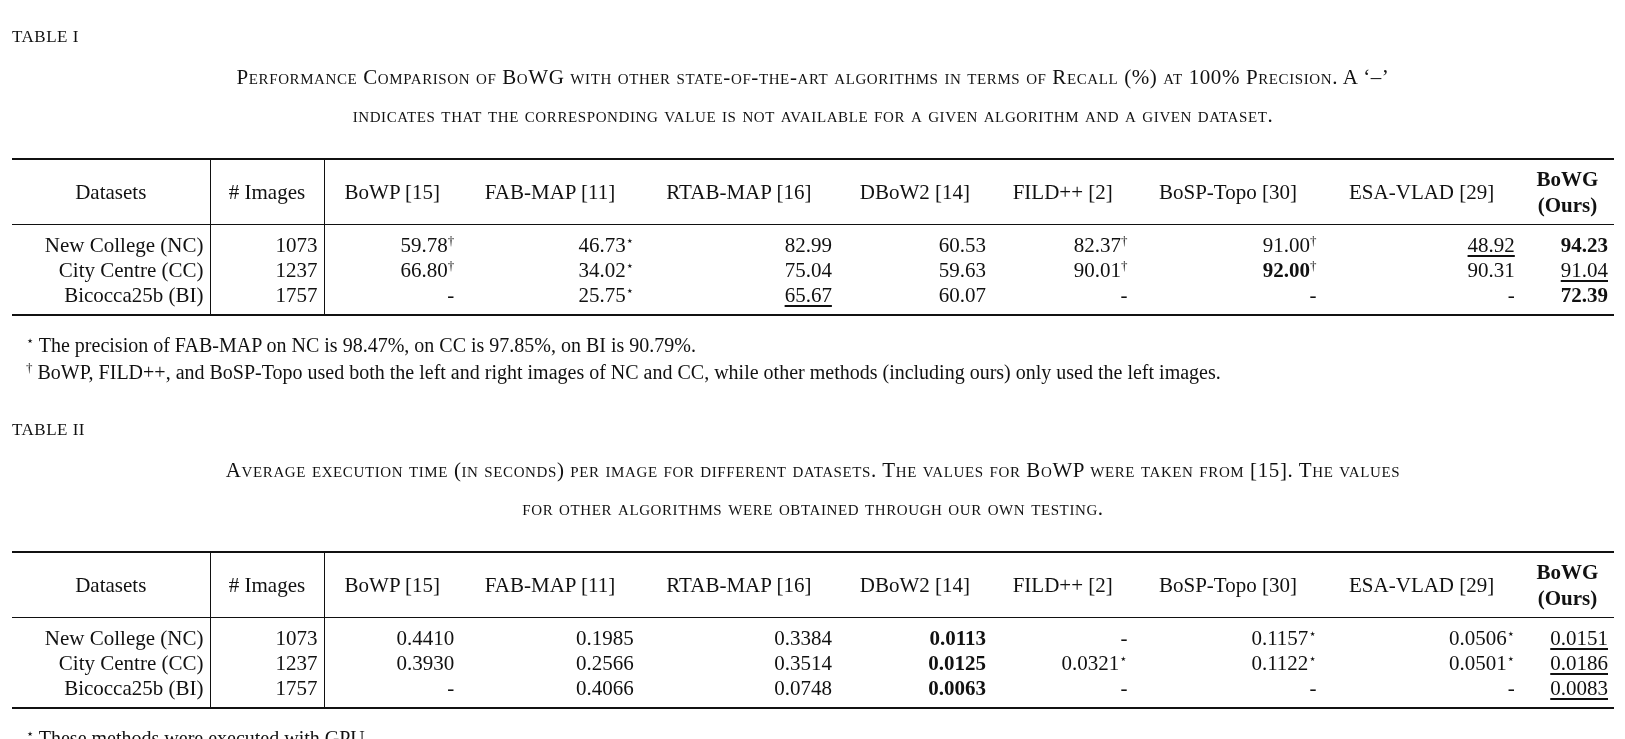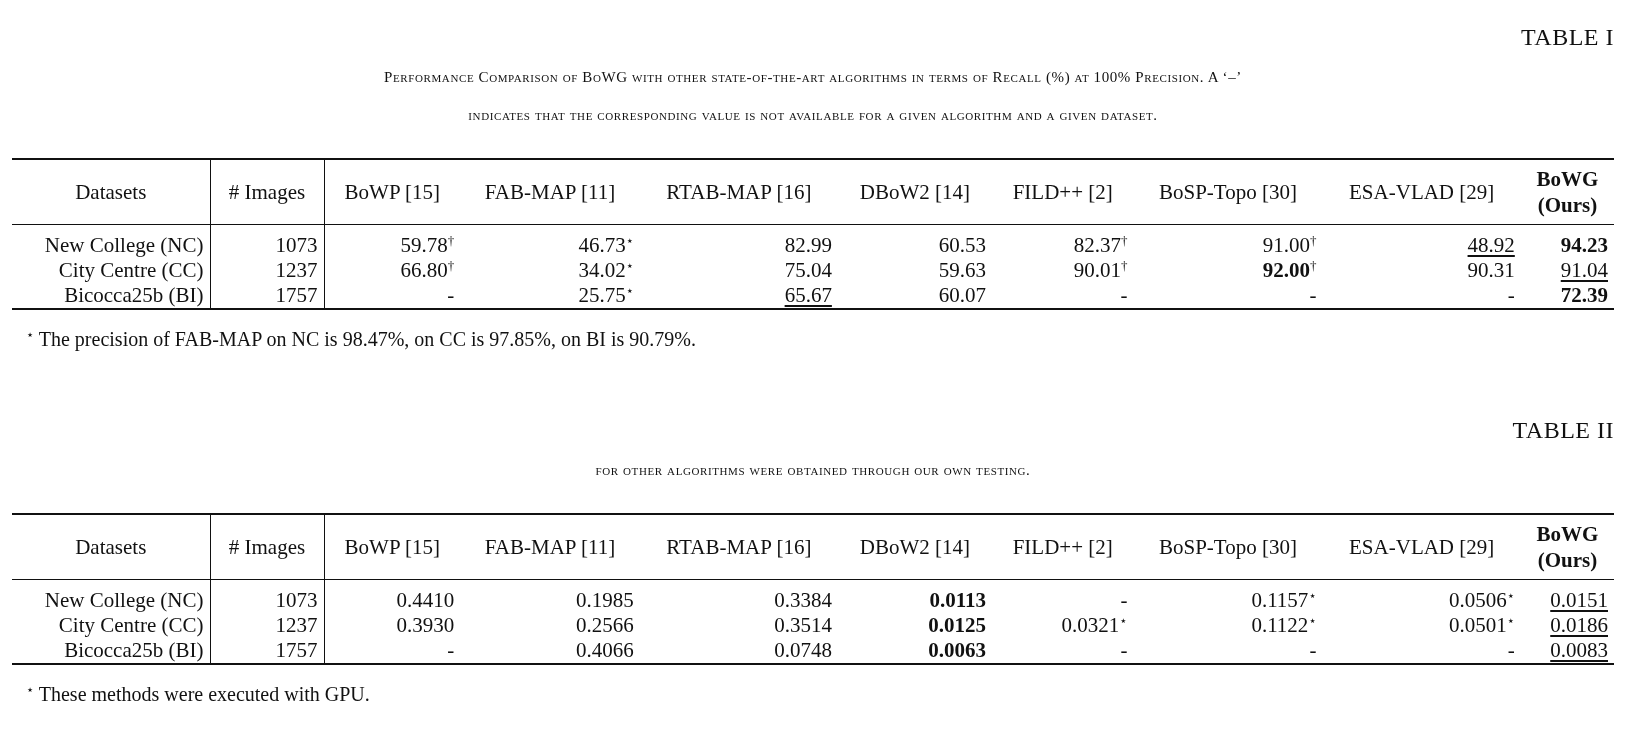--- a/index.html
+++ b/index.html
@@ -7,25 +7,25 @@
     width: 1625px; height: 739px; overflow: hidden;
     font-family: "Liberation Serif", "DejaVu Serif", serif;
     color: #111111;
     position: relative;
   }
   .table-block { position: absolute; left: 12px; width: 1602px; }
   #table1 { top: 22px; }
   #table2 { top: 415px; }
 
   .tbl-label {
-    text-align: right; font-size: 24px; line-height: 30px;
+    text-align: left; font-size: 17px; line-height: 30px;
     letter-spacing: 0.5px;
   }
   .caption {
-    text-align: center; font-size: 15px; line-height: 38px;
+    text-align: center; font-size: 21px; line-height: 38px;
     font-variant: small-caps; letter-spacing: 0.6px;
     margin-top: 6px;
   }
   .caption span { display: block; }
 
   table.data {
     width: 100%; border-collapse: collapse;
     font-size: 21px; margin-top: 24px;
   }
   #table2 table.data { margin-top: 24px; }
@@ -34,21 +34,21 @@
   table.data th {
     font-weight: normal; height: 64px; padding: 0 6px;
     text-align: center; white-space: nowrap; vertical-align: middle;
   }
   table.data th.ours { font-weight: bold; line-height: 26px; }
   table.data td {
     text-align: right; white-space: nowrap; padding: 0 6px;
     height: 25px; line-height: 25px;
   }
   table.data tbody tr:first-child td { padding-top: 8px; }
-  table.data tbody tr:last-child td { }
+  table.data tbody tr:last-child td { padding-bottom: 6px; }
   .vr { border-right: 1.5px solid #111; }
   .b { font-weight: bold; }
   .u { text-decoration: underline; text-underline-offset: 3px; }
   sup { font-size: 13px; vertical-align: 7px; line-height: 0; }
 
   .footnotes { font-size: 20px; line-height: 27px; margin-top: 16px; padding-left: 14px; }
   .footnotes sup { font-size: 13px; }
 
   col.c-ds { width: 198px; }
   col.c-img { width: 114px; }
@@ -126,26 +126,28 @@
           <td><span>60.07</span></td>
           <td><span>-</span></td>
           <td><span>-</span></td>
           <td><span>-</span></td>
           <td><span class="b">72.39</span></td>
         </tr>
       </tbody>
   </table>
   <div class="footnotes">
       <div><sup>⋆</sup><span> The precision of FAB-MAP on NC is 98.47%, on CC is 97.85%, on BI is 90.79%.</span></div>
+      <div><sup>†</sup><span> BoWP, FILD++, and BoSP-Topo used both the left and right images of NC and CC, while other methods (including ours) only used the left images.</span></div>
     </div>
 </div>
 
 <div class="table-block" id="table2">
   <div class="tbl-label">TABLE II</div>
   <div class="caption">
+    <span>Average execution time (in seconds) per image for different datasets. The values for BoWP were taken from [15]. The values</span>
     <span>for other algorithms were obtained through our own testing.</span>
   </div>
   <table class="data">
     <colgroup>
         <col class="c-ds">
         <col class="c-img">
         <col>
         <col>
         <col>
         <col>

